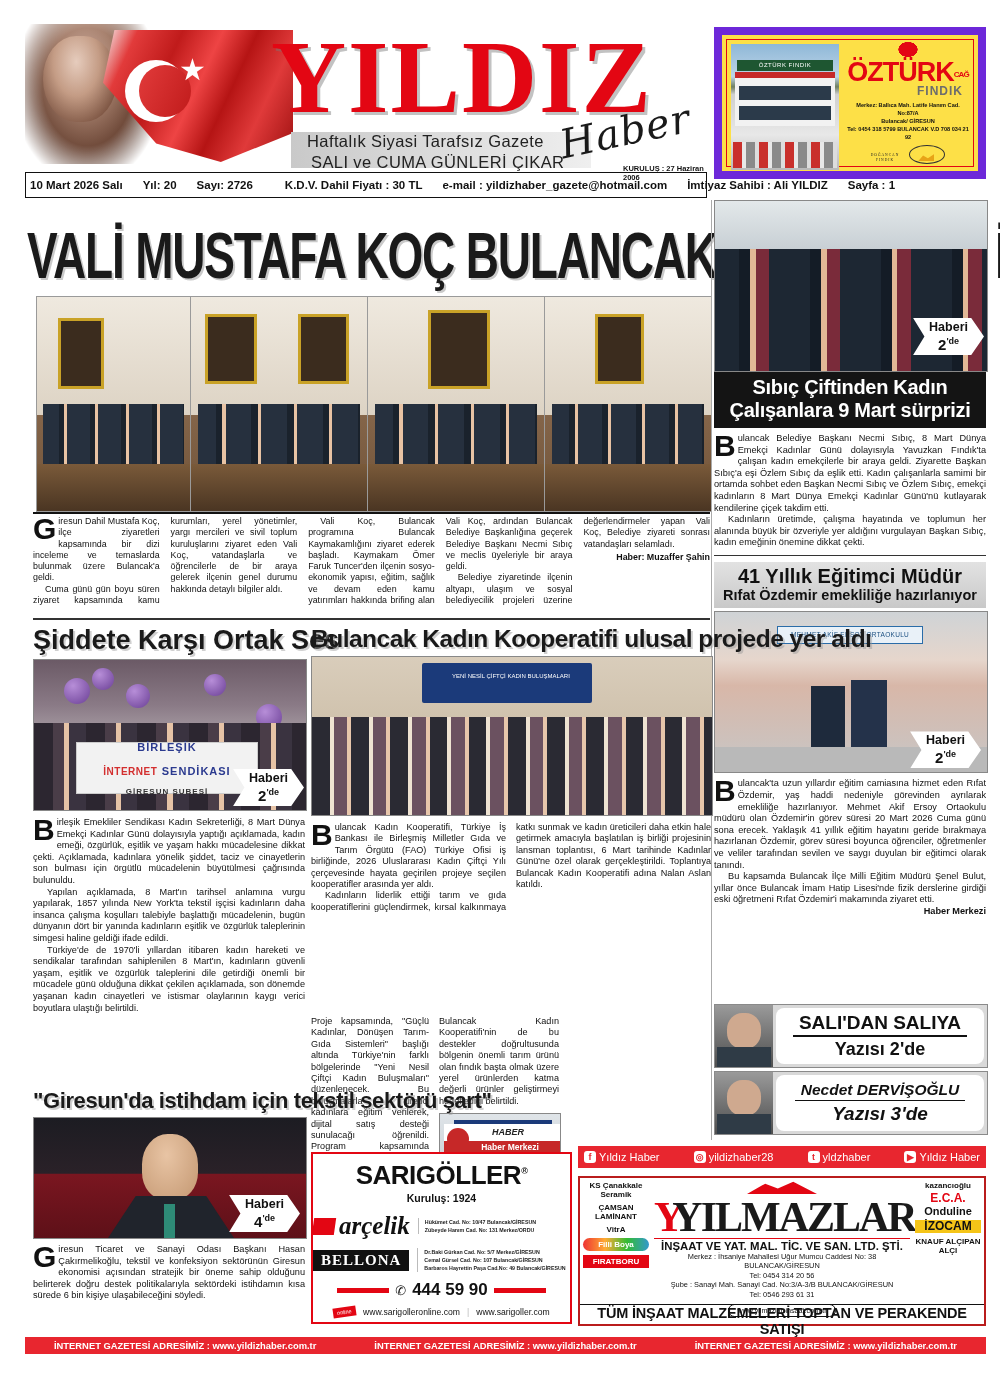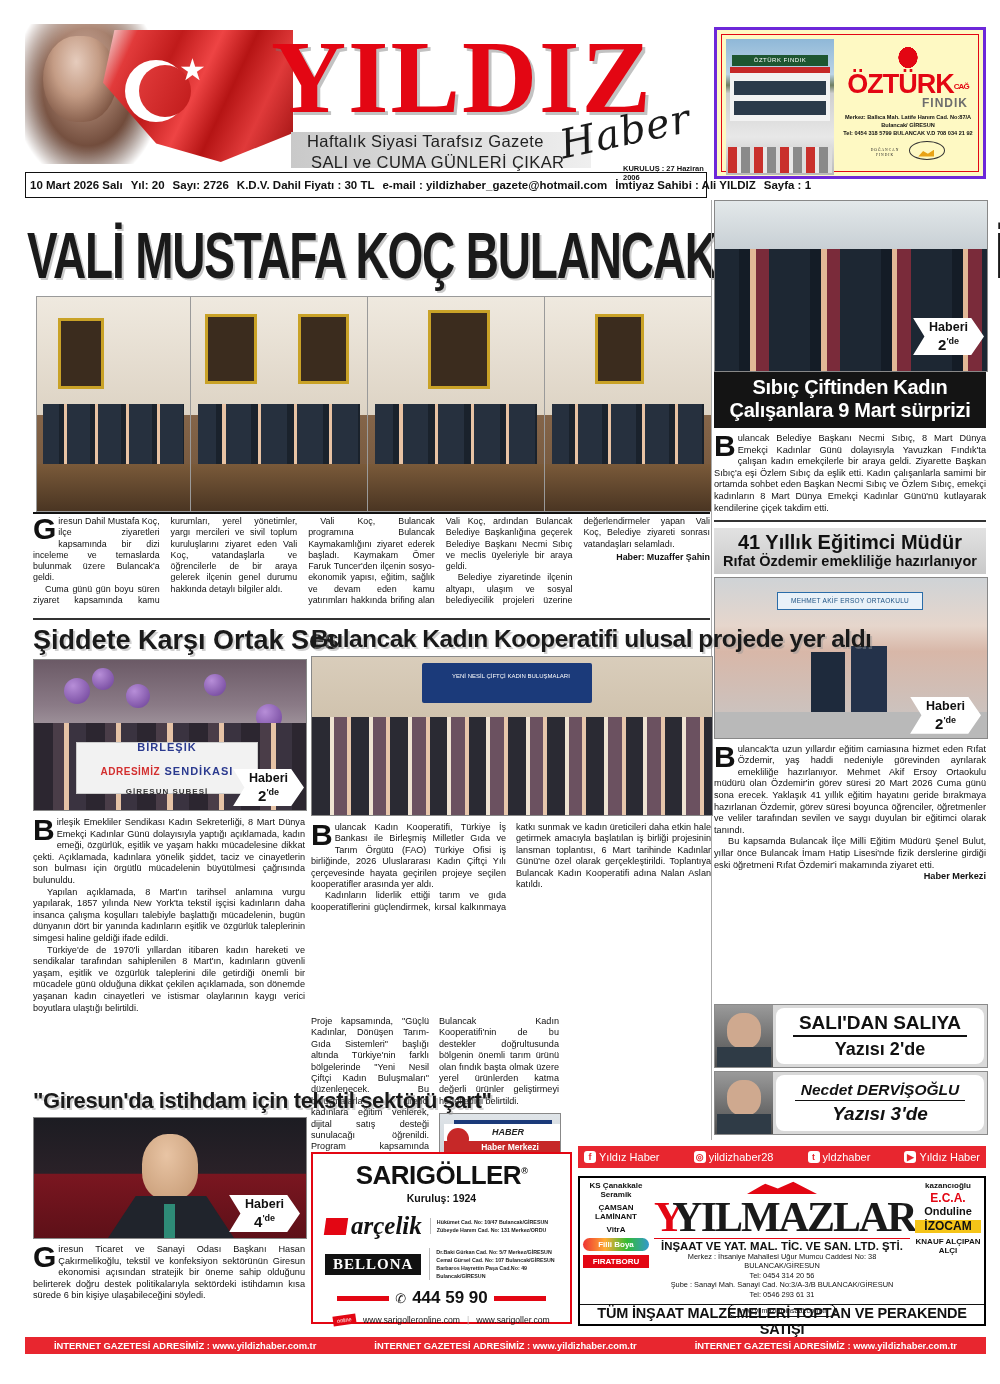--- a/index.html
+++ b/index.html
@@ -32,26 +32,26 @@
     text-shadow:3px 3px 0 rgba(120,120,120,.45);}
   .haber-script{position:absolute;left:288px;top:86px;font-family:"DejaVu Serif",serif;font-style:italic;
     font-size:40px;color:#1a1a1a;transform:rotate(-12deg);letter-spacing:1px;}
   .slog-bar{position:absolute;left:20px;top:110px;width:300px;height:36px;background:linear-gradient(90deg,#c9c9c9,#efefef);}
   .slog1{position:absolute;left:36px;top:110px;font-size:16.5px;color:#222;letter-spacing:.4px;}
   .slog2{position:absolute;left:40px;top:131px;font-size:16.5px;color:#222;letter-spacing:.4px;}
   .kurulus{position:absolute;left:352px;top:142px;font-size:7.5px;font-weight:bold;color:#111;}
 
   
   .infostrip{position:absolute;left:25px;top:172px;width:680px;height:24px;border:1.4px solid #111;
-    display:flex;align-items:center;font-size:11.5px;font-weight:bold;}
+    display:flex;align-items:center;font-size:11.5px;font-weight:bold;gap:12px;}
   .infostrip .cell{padding:0 4px;white-space:nowrap;}
   .infostrip .sp{flex:1;}
 
   
-  .ozturk{position:absolute;left:714px;top:27px;width:272px;height:152px;border:3px solid #6d28d9;background:#fef9c3;padding:4px;box-sizing:border-box;}
+  .ozturk{position:absolute;left:714px;top:27px;width:272px;height:152px;border:8px solid #6d28d9;background:#fde047;padding:4px;box-sizing:border-box;}
   .ozturk .inner{width:100%;height:100%;border:1.5px solid #e30613;box-sizing:border-box;display:flex;}
   .oz-photo{width:108px;height:100%;margin:4px;
     background:linear-gradient(180deg,#8fb8d8 0%,#bcd4e6 26%,#6f7f62 34%,#cfcfcf 40%,#e8e8e8 72%,#b9b9b9 100%);
     position:relative;overflow:hidden;}
   .oz-photo .bld{position:absolute;left:4px;top:28px;right:4px;height:48px;background:#f2f2f2;border-top:6px solid #c62828;}
   .oz-photo .bld:before{content:"";position:absolute;left:4px;top:8px;right:4px;height:14px;background:#2b3a4a;}
   .oz-photo .bld:after{content:"";position:absolute;left:4px;top:28px;right:4px;height:14px;background:#2b3a4a;}
   .oz-photo .sign{position:absolute;left:6px;top:16px;right:6px;height:11px;background:#1e5631;color:#fff;font-size:6px;
     text-align:center;line-height:11px;letter-spacing:.5px;}
   .oz-photo .trucks{position:absolute;left:2px;bottom:2px;right:2px;height:26px;
@@ -177,37 +177,37 @@
   .col4{position:absolute;left:33px;top:1088px;width:272px;}
   .photo-man{position:relative;width:272px;height:120px;overflow:hidden;border:1px solid #888;
     background:linear-gradient(180deg,#1c1c22 0%,#2a2128 46%,#7a1620 47%,#5d1018 100%);}
   .photo-man .head{position:absolute;left:108px;top:16px;width:56px;height:66px;border-radius:46% 46% 42% 42%;
     background:radial-gradient(ellipse at 44% 32%,#e8c4a4,#c39771);}
   .photo-man .suit{position:absolute;left:74px;bottom:0;width:126px;height:42px;background:#20242c;
     clip-path:polygon(22% 0,78% 0,100% 100%,0 100%);}
   .photo-man .tie{position:absolute;left:130px;bottom:0;width:11px;height:34px;background:#2e8b77;}
 
   
-  .sarig{position:absolute;left:311px;top:1152px;width:261px;height:172px;border:2.5px solid #e30613;background:#fff;box-sizing:border-box;padding:6px 12px;}
+  .sarig{position:absolute;left:311px;top:1152px;width:261px;height:172px;border:2.5px solid #e30613;background:#fff;box-sizing:border-box;padding:6px 0;}
   .sarig h2{margin:0;text-align:center;font-size:26px;font-weight:bold;letter-spacing:-.5px;}
   .sarig h2 sup{font-size:9px;vertical-align:10px;}
   .sarig .kur{text-align:center;font-size:10.5px;font-weight:bold;margin-top:1px;}
   .sarig .brandrow{display:flex;align-items:center;gap:8px;margin-top:8px;}
   .arcelik{display:flex;align-items:center;gap:4px;}
   .arcelik .sq{width:22px;height:17px;background:#e30613;transform:skewX(-8deg);}
   .arcelik b{font-size:25px;font-style:italic;font-family:"Liberation Serif",serif;}
   .bellona{background:#111;color:#fff;font-size:15px;font-weight:bold;letter-spacing:1px;padding:2px 8px;font-family:"Liberation Serif",serif;}
   .sarig .addr{font-size:5.3px;line-height:8px;font-weight:bold;color:#222;border-left:1px solid #bbb;padding-left:6px;}
   .sarig .phone{display:flex;align-items:center;justify-content:center;gap:6px;margin-top:8px;}
   .sarig .phone .bar{height:5px;width:52px;background:#e30613;}
   .sarig .phone b{font-size:17px;font-weight:bold;}
   .sarig .web{display:flex;align-items:center;justify-content:center;gap:7px;margin-top:7px;font-size:8.6px;}
   .sarig .web .on{background:#e30613;color:#fff;font-size:5.5px;padding:2px 4px;transform:rotate(-8deg);}
 
-  .yilm{position:absolute;left:578px;top:1176px;width:408px;height:150px;border:2px solid #000000;background:#fff;box-sizing:border-box;}
+  .yilm{position:absolute;left:578px;top:1176px;width:408px;height:150px;border:2px solid #b91c1c;background:#fff;box-sizing:border-box;}
   .yilm .lcol,.yilm .rcolb{position:absolute;top:3px;width:66px;display:flex;flex-direction:column;gap:4px;align-items:center;}
   .yilm .lcol{left:3px;} .yilm .rcolb{right:3px;}
   .yilm .mid{position:absolute;left:74px;right:74px;top:2px;text-align:center;}
   .ymain{font-size:42px;font-weight:bold;color:#e30613;letter-spacing:-2px;line-height:42px;font-family:"Liberation Serif",serif;}
   .ymain .dark{color:#1a1a1a;}
   .ysub{font-size:11.4px;font-weight:bold;border-top:1.5px solid #e30613;padding-top:1px;}
   .yaddr{font-size:7.4px;line-height:9.4px;}
   .yweb{display:inline-block;border:1px solid #111;border-radius:9px;font-size:7.2px;padding:1px 8px;margin-top:2px;}
   .ybot{position:absolute;left:0;right:0;bottom:0;height:19px;border-top:1.5px solid #111;
     font-size:14.5px;font-weight:bold;text-align:center;line-height:16px;letter-spacing:-.2px;}
@@ -351,20 +351,21 @@
         </div>
     </div>
 
     <div class="blkhead">
       <div>Sıbıç Çiftinden Kadın</div>
       <div>Çalışanlara 9 Mart sürprizi</div>
     </div>
 
     <div class="artbody">
       <p class="first"><span class="dropcap">B</span><span>ulancak Belediye Başkanı Necmi Sıbıç, 8 Mart Dünya Emekçi Kadınlar Günü dolayısıyla Yavuzkan Fındık'ta çalışan kadın emekçilerle bir araya geldi. Ziyarette Başkan Sıbıç'a eşi Özlem Sıbıç da eşlik etti. Kadın çalışanlarla samimi bir ortamda sohbet eden Başkan Necmi Sıbıç ve Özlem Sıbıç, emekçi kadınların 8 Mart Dünya Emekçi Kadınlar Günü'nü kutlayarak kendilerine çiçek takdim etti.</span></p>
+      <p><span>Kadınların üretimde, çalışma hayatında ve toplumun her alanında büyük bir özveriyle yer aldığını vurgulayan Başkan Sıbıç, kadın emeğinin önemine dikkat çekti.</span></p>
     </div>
 
     <div class="hline" style="position:relative;left:0;top:6px;width:272px;height:1.5px;"></div>
 
     <div class="greyhead" style="margin-top:12px;">
       <div class="h1">41 Yıllık Eğitimci Müdür</div>
       <div class="h2">Rıfat Özdemir emekliliğe hazırlanıyor</div>
     </div>
 
     <div style="position:relative;width:272px;height:160px;overflow:hidden;border:1px solid #888;margin-top:3px;
@@ -396,21 +397,21 @@
     <div class="bandhead" style="font-size:27px;line-height:30px;text-align:center;">Şiddete Karşı Ortak Ses</div>
     <div class="photo-march" style="margin-top:4px;">
       <div class="ball" style="left:30px;top:18px;width:26px;height:26px;"></div>
       <div class="ball" style="left:58px;top:8px;width:22px;height:22px;"></div>
       <div class="ball" style="left:92px;top:24px;width:24px;height:24px;"></div>
       <div class="ball" style="left:170px;top:14px;width:22px;height:22px;"></div>
       <div class="ball" style="left:222px;top:44px;width:26px;height:26px;"></div>
       <div class="crowd"></div>
       <div class="banner">
         <b>BİRLEŞİK</b>
-        <div><span class="r">ADRESİMİZ</span>
+        <div><span class="r">İNTERNET</span>
              <b>SENDİKASI</b></div>
         <div class="g">GİRESUN ŞUBESİ</div>
       </div>
       <div class="haberi" style="right:2px;bottom:4px;">
         <div class="t1">Haberi</div>
         <div class="t2"><span>2</span><sup>'de</sup></div>
       </div>
     </div>
     <div class="artbody" style="margin-top:6px;font-size:9.15px;line-height:11.6px;">
       <p class="first"><span class="dropcap">B</span><span>irleşik Emekliler Sendikası Kadın Sekreterliği, 8 Mart Dünya Emekçi Kadınlar Günü dolayısıyla yaptığı açıklamada, kadın emeği, özgürlük, eşitlik ve yaşam hakkı mücadelesine dikkat çekti. Açıklamada, kadınlara yönelik şiddet, taciz ve cinayetlerin son bulması için örgütlü mücadelenin büyütülmesi çağrısında bulunuldu.</span></p>

